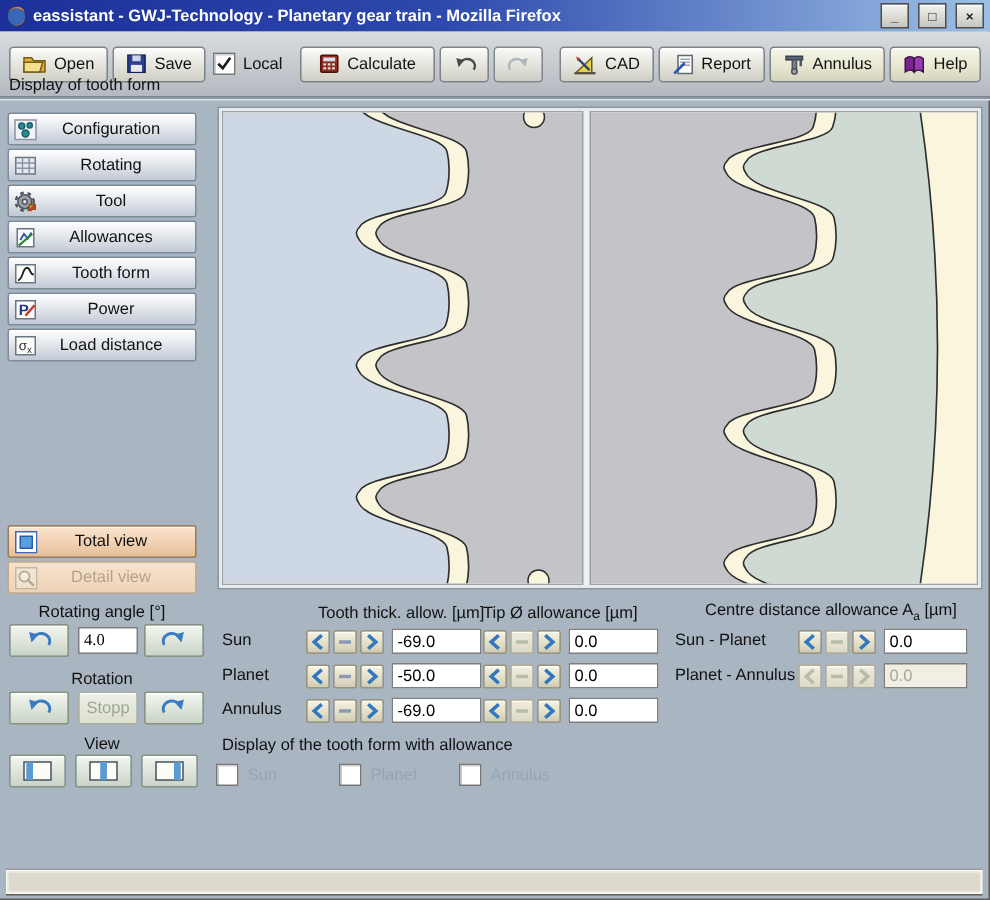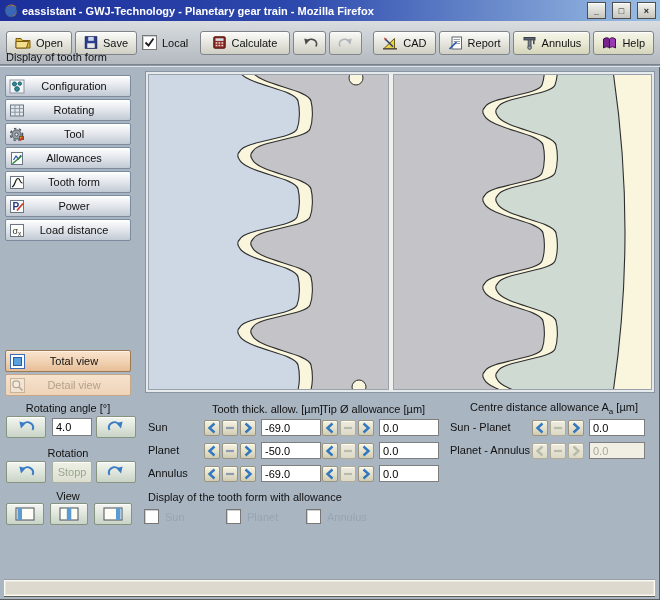--- a/index.html
+++ b/index.html
@@ -276,21 +276,21 @@
     <span class="lb">Detail view</span>
   </div>
 
   <div class="lab c" style="left:5px;top:402px;width:126px">Rotating angle [°]</div>
   <div class="smallbtn" style="left:6px;top:416px;width:40px;height:22px">
     <svg width="18" height="14" viewBox="0 0 18 14">
         <path d="M15.5,10 A5.8,5.2 0 0 0 5.6,4.6" fill="none" stroke="#3a7cc4" stroke-width="2"></path>
         <polygon points="2.4,1.4 8.6,3.2 4,8.4" fill="#3a7cc4"></polygon>
       </svg>
   </div>
-  <input class="val" style="position: absolute; left: 52px; top: 418px; width: 40px; height: 18px;" value="4.0">
+  <input class="val" style="position: absolute; left: 52px; top: 418px; width: 40px; height: 18px; font-family: Liberation Serif, serif;" value="4.0">
   <div class="smallbtn" style="left:96px;top:416px;width:40px;height:22px">
     <svg width="18" height="14" viewBox="0 0 18 14">
         <g transform="translate(18,0) scale(-1,1)">
           <path d="M15.5,10 A5.8,5.2 0 0 0 5.6,4.6" fill="none" stroke="#3a7cc4" stroke-width="2"></path>
           <polygon points="2.4,1.4 8.6,3.2 4,8.4" fill="#3a7cc4"></polygon>
         </g>
       </svg>
   </div>
 
   <div class="lab c" style="left:5px;top:447px;width:126px">Rotation</div>

